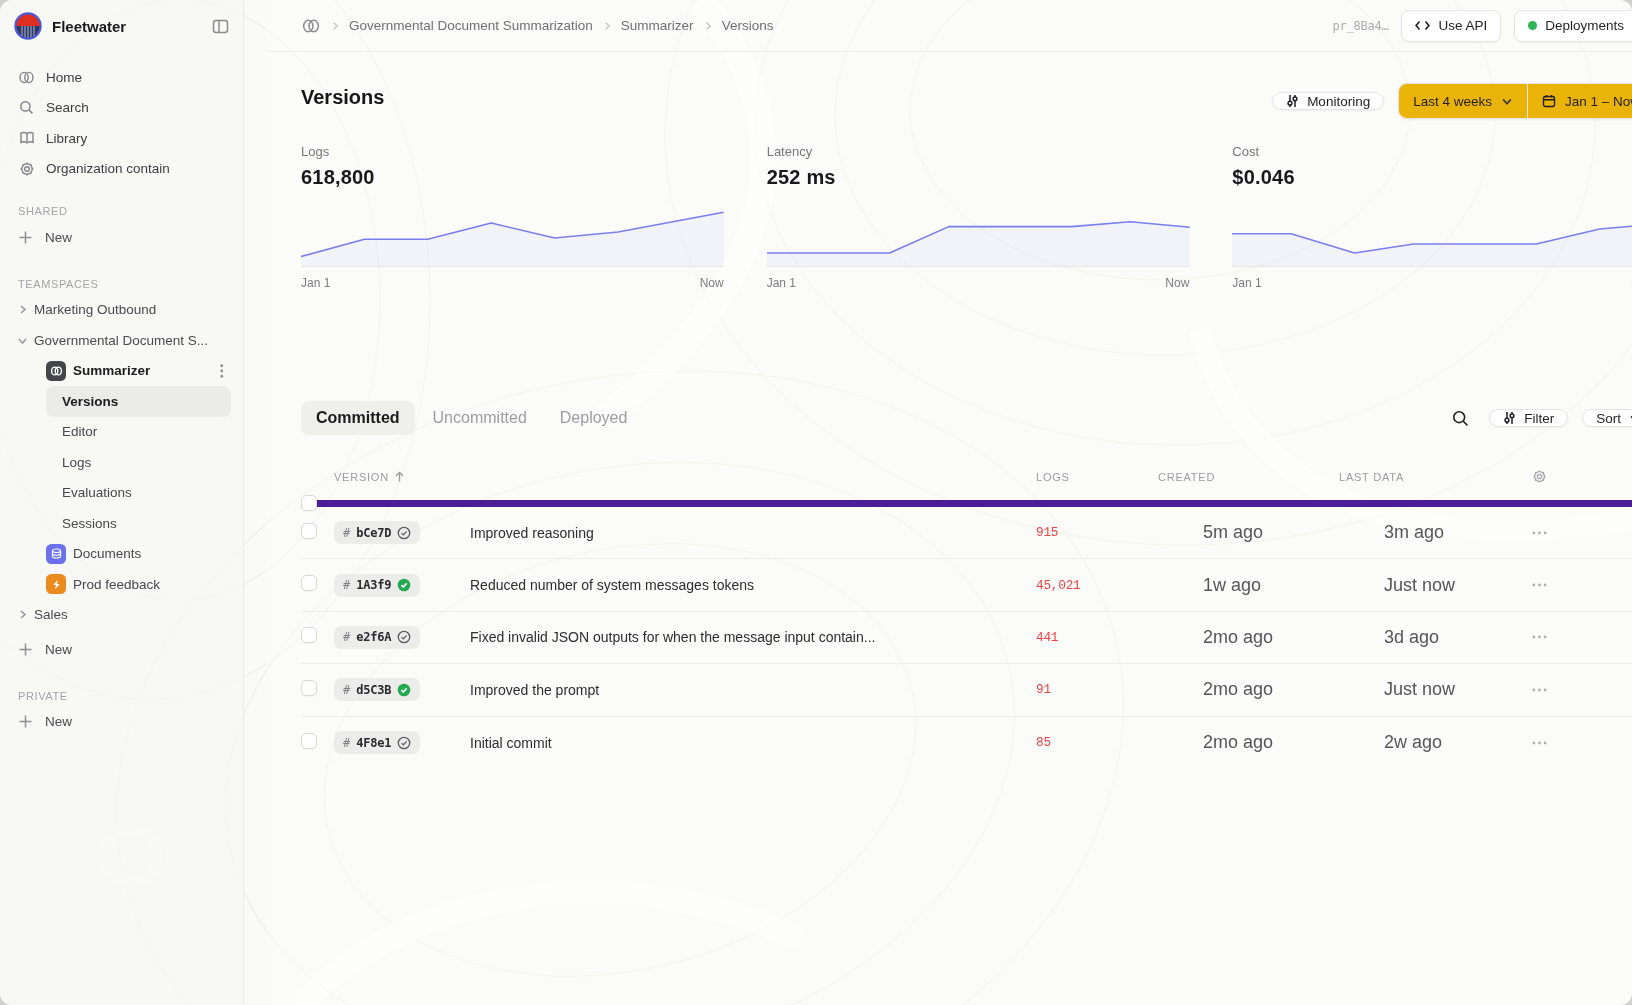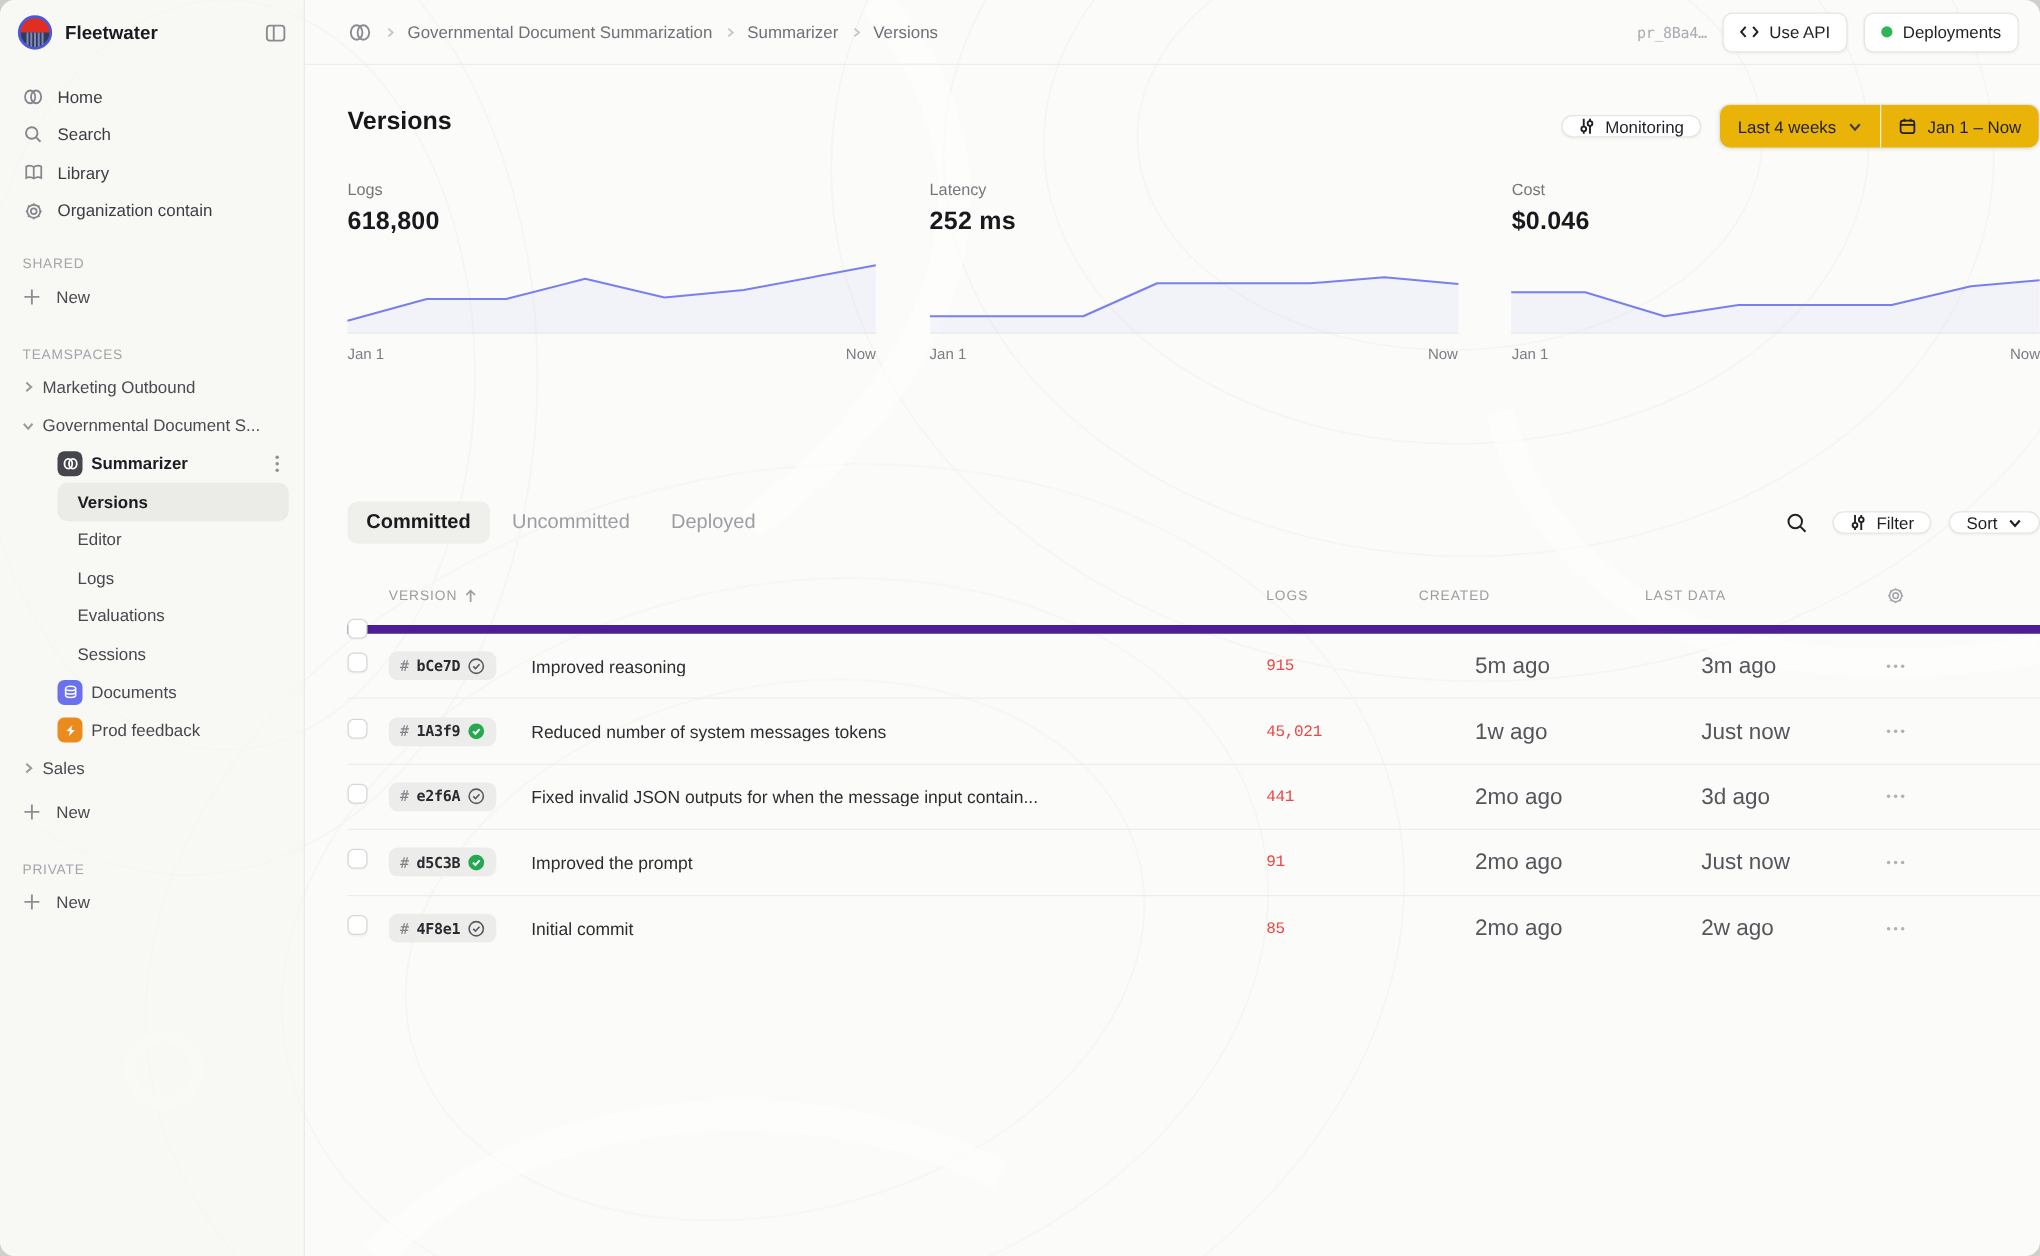--- a/index.html
+++ b/index.html
@@ -1,18 +1,18 @@
 <!DOCTYPE html>
 <html><head>
 <meta charset="utf-8">
 <style>
   * { margin:0; padding:0; box-sizing:border-box; }
   html,body { width:1632px; height:1005px; background:#cfcfcb; font-family:"Liberation Sans", sans-serif; }
   .app { position:relative; width:1632px; height:1005px; border-radius:12px; overflow:hidden;
-         background:#fafaf8; display:flex; }
+         background:#fafaf8; display:flex;gap:23px; }
   .topo { position:absolute; inset:0; z-index:0; pointer-events:none; }
 
   
   .sidebar { position:relative; z-index:2; width:244px; flex:0 0 244px; background:rgba(247,247,244,.78);
              border-right:1px solid #ebebe7; display:flex; flex-direction:column; padding:0 12px; }
   .side-head { height:52px; display:flex; align-items:center; gap:10px; padding-left:2px; }
   .brand-name { font-size:15px; font-weight:700; color:#1b1b1f; flex:1; }
   .panel-btn { width:22px; height:22px; display:flex; align-items:center; justify-content:center; color:#8b8b91; cursor:pointer; border-radius:5px; }
   .nav { margin-top:10px; }
   .nav-item { height:30.5px; display:flex; align-items:center; gap:11px; padding:0 6px;
@@ -82,21 +82,21 @@
   .th { font-size:11px; font-weight:500; letter-spacing:.07em; color:#9c9ca2; display:flex; align-items:center; gap:5px; }
   .th-gear { color:#a6a6ab; display:flex; justify-content:center; cursor:pointer; }
   .select-all { position:absolute; left:0; top:26px; z-index:3; }
   input[type=checkbox] { appearance:none; width:16px; height:16px; border:1px solid #d7d7d3; border-radius:5px; background:#fff; cursor:pointer; box-shadow:0 1px 1px rgba(0,0,0,.03); }
   .row { height:52.4px; border-bottom:1px solid #ededEA; cursor:pointer; }
   .row:last-child { border-bottom:none; }
   .badge { display:inline-flex; align-items:center; gap:6px; background:#ececeb; border-radius:7px;
            padding:4.5px 9px; width:fit-content; }
   .badge .hashmark { font-family:"DejaVu Sans Mono", monospace; font-size:12px; color:#808087; }
   .badge .hashval { font-family:"DejaVu Sans Mono", monospace; font-size:12px; font-weight:700; color:#2a2a2f; letter-spacing:-0.02em; }
-  .desc { font-size:14px; color:#2c2c31; padding-left:0; white-space:nowrap; overflow:hidden; }
+  .desc { font-size:14px; color:#2c2c31; padding-left:0; white-space:nowrap; overflow:hidden;margin-left:22px; }
   .cell-logs { font-family:Liberation Mono, monospace; font-size:12.8px; color:#ef4444; letter-spacing:-0.02em; }
   .cell-time { font-size:18px; color:#55555b;margin-left:45px; }
   .row-menu { color:#b0b0b5; display:flex; justify-content:center; cursor:pointer; }
   svg { display:block; }
 </style>
 </head>
 <body>
 
 <div class="app">
 

